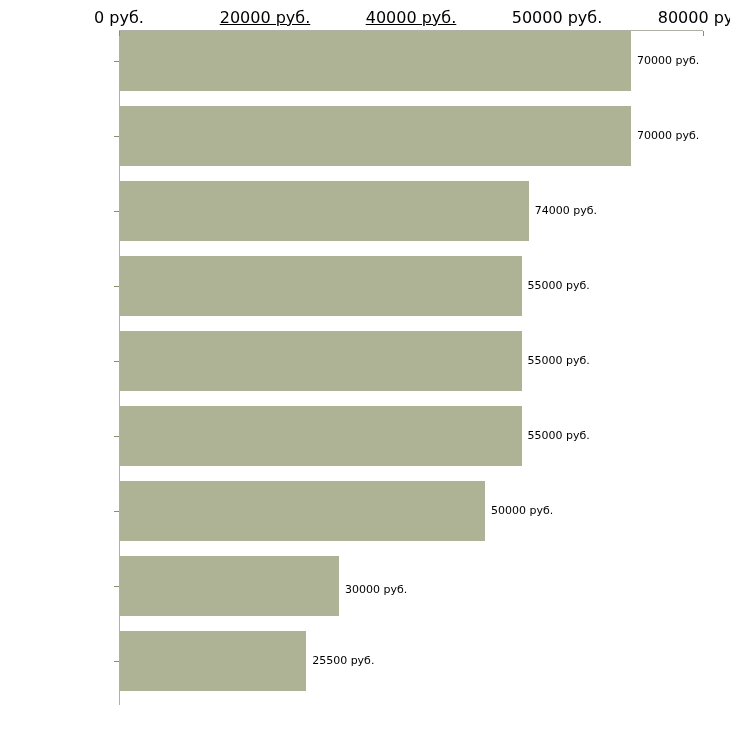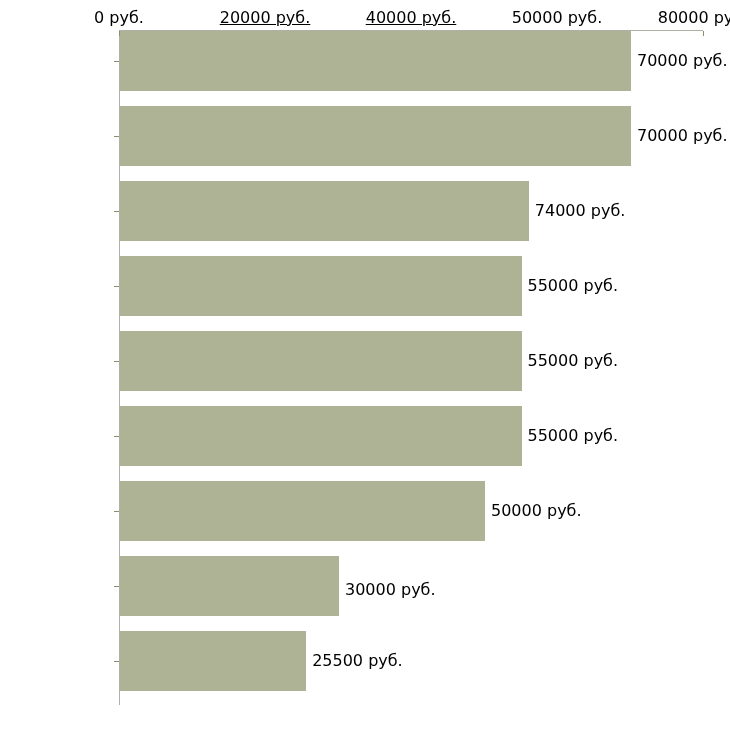--- a/index.html
+++ b/index.html
@@ -67,21 +67,21 @@
   }
 
   
   .bar {
     position: absolute;
     left: 120px;
     background: #aeb396;
   }
   .bar-value-label {
     position: absolute;
-    font-size: 16px;
+    font-size: 11px;
     line-height: 12px;
     color: #000;
     white-space: nowrap;
   }
 </style>
 </head>
 <body>
 
 <div id="chart-root">
 

